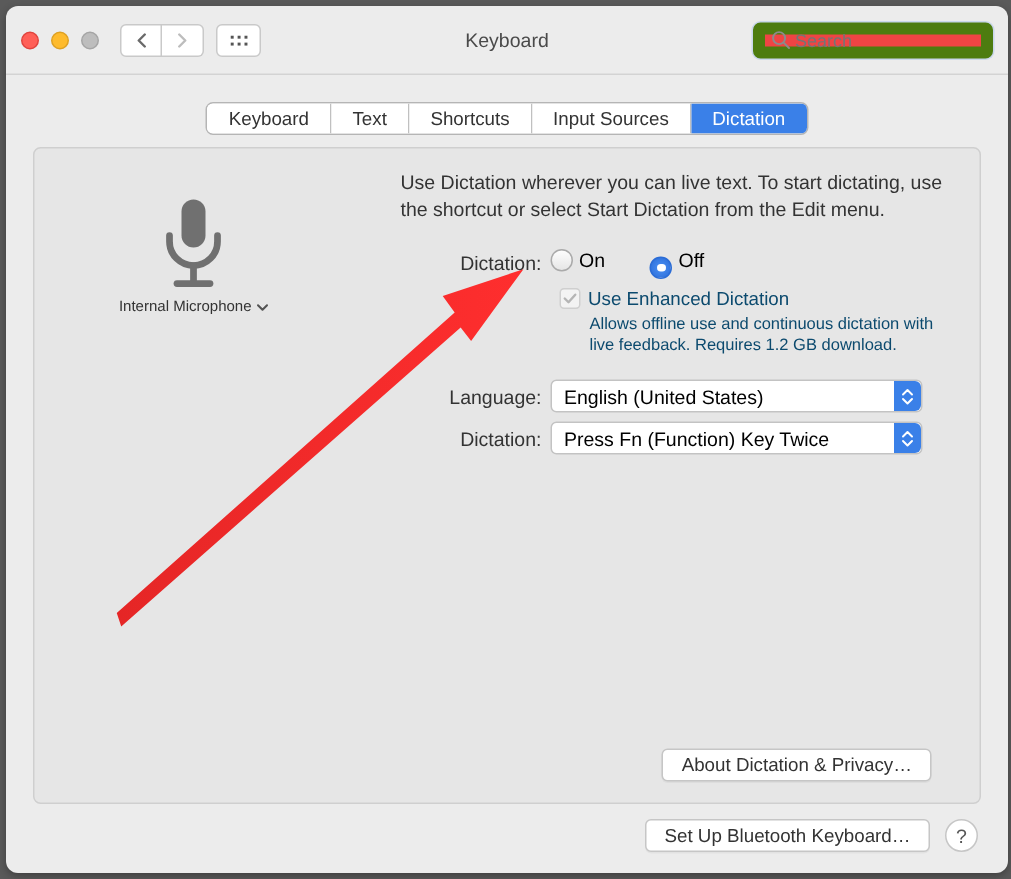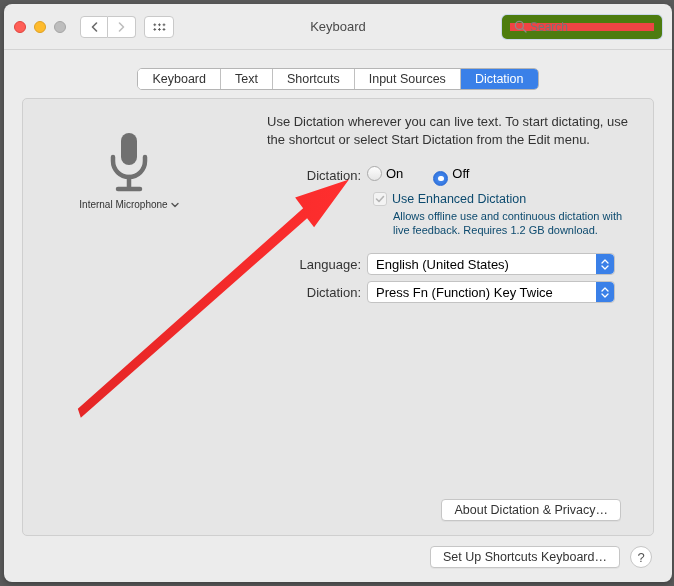--- a/index.html
+++ b/index.html
@@ -256,17 +256,17 @@
         <linearGradient id="r" x1="0" y1="0" x2="1" y2="0">
             <stop offset="0" stop-color="#e52626"></stop>
             <stop offset="1" stop-color="#ff2e2e"></stop>
           </linearGradient>
       </defs>
       <polygon points="58,309 285,109 292,118 327,70 273,88 281,99 55,300" fill="url(#r)"></polygon>
     </svg>
   </div>
 
   <div class="bottom-bar">
-    <div class="btn">Set Up Shortcuts Keyboard…</div>
+    <div class="btn">Set Up Bluetooth Keyboard…</div>
     <div class="help">?</div>
   </div>
 
 </div>
 
 </body></html>

